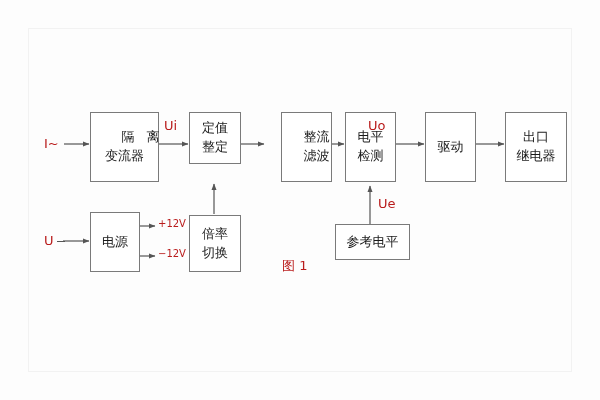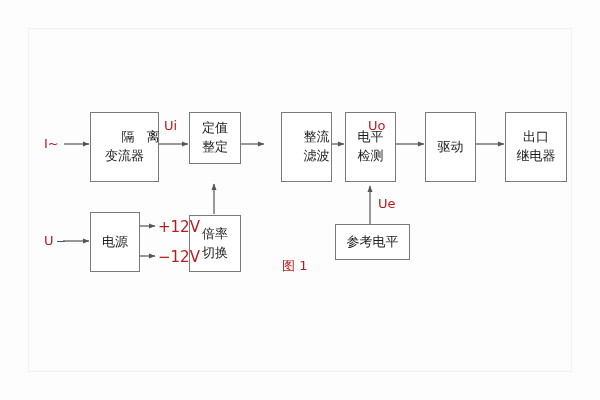--- a/index.html
+++ b/index.html
@@ -47,21 +47,21 @@
     text-indent: 4px;
     margin-left: 32px;
   }
   .lbl {
     position: absolute;
     color: #b91c1c;
     font-size: 13px;
     white-space: nowrap;
   }
   .lbl.small {
-    font-size: 15px;
+    font-size: 10px;
   }
   svg.wires {
     position: absolute;
     left: 0;
     top: 0;
     width: 600px;
     height: 400px;
     overflow: visible;
   }
 </style>

